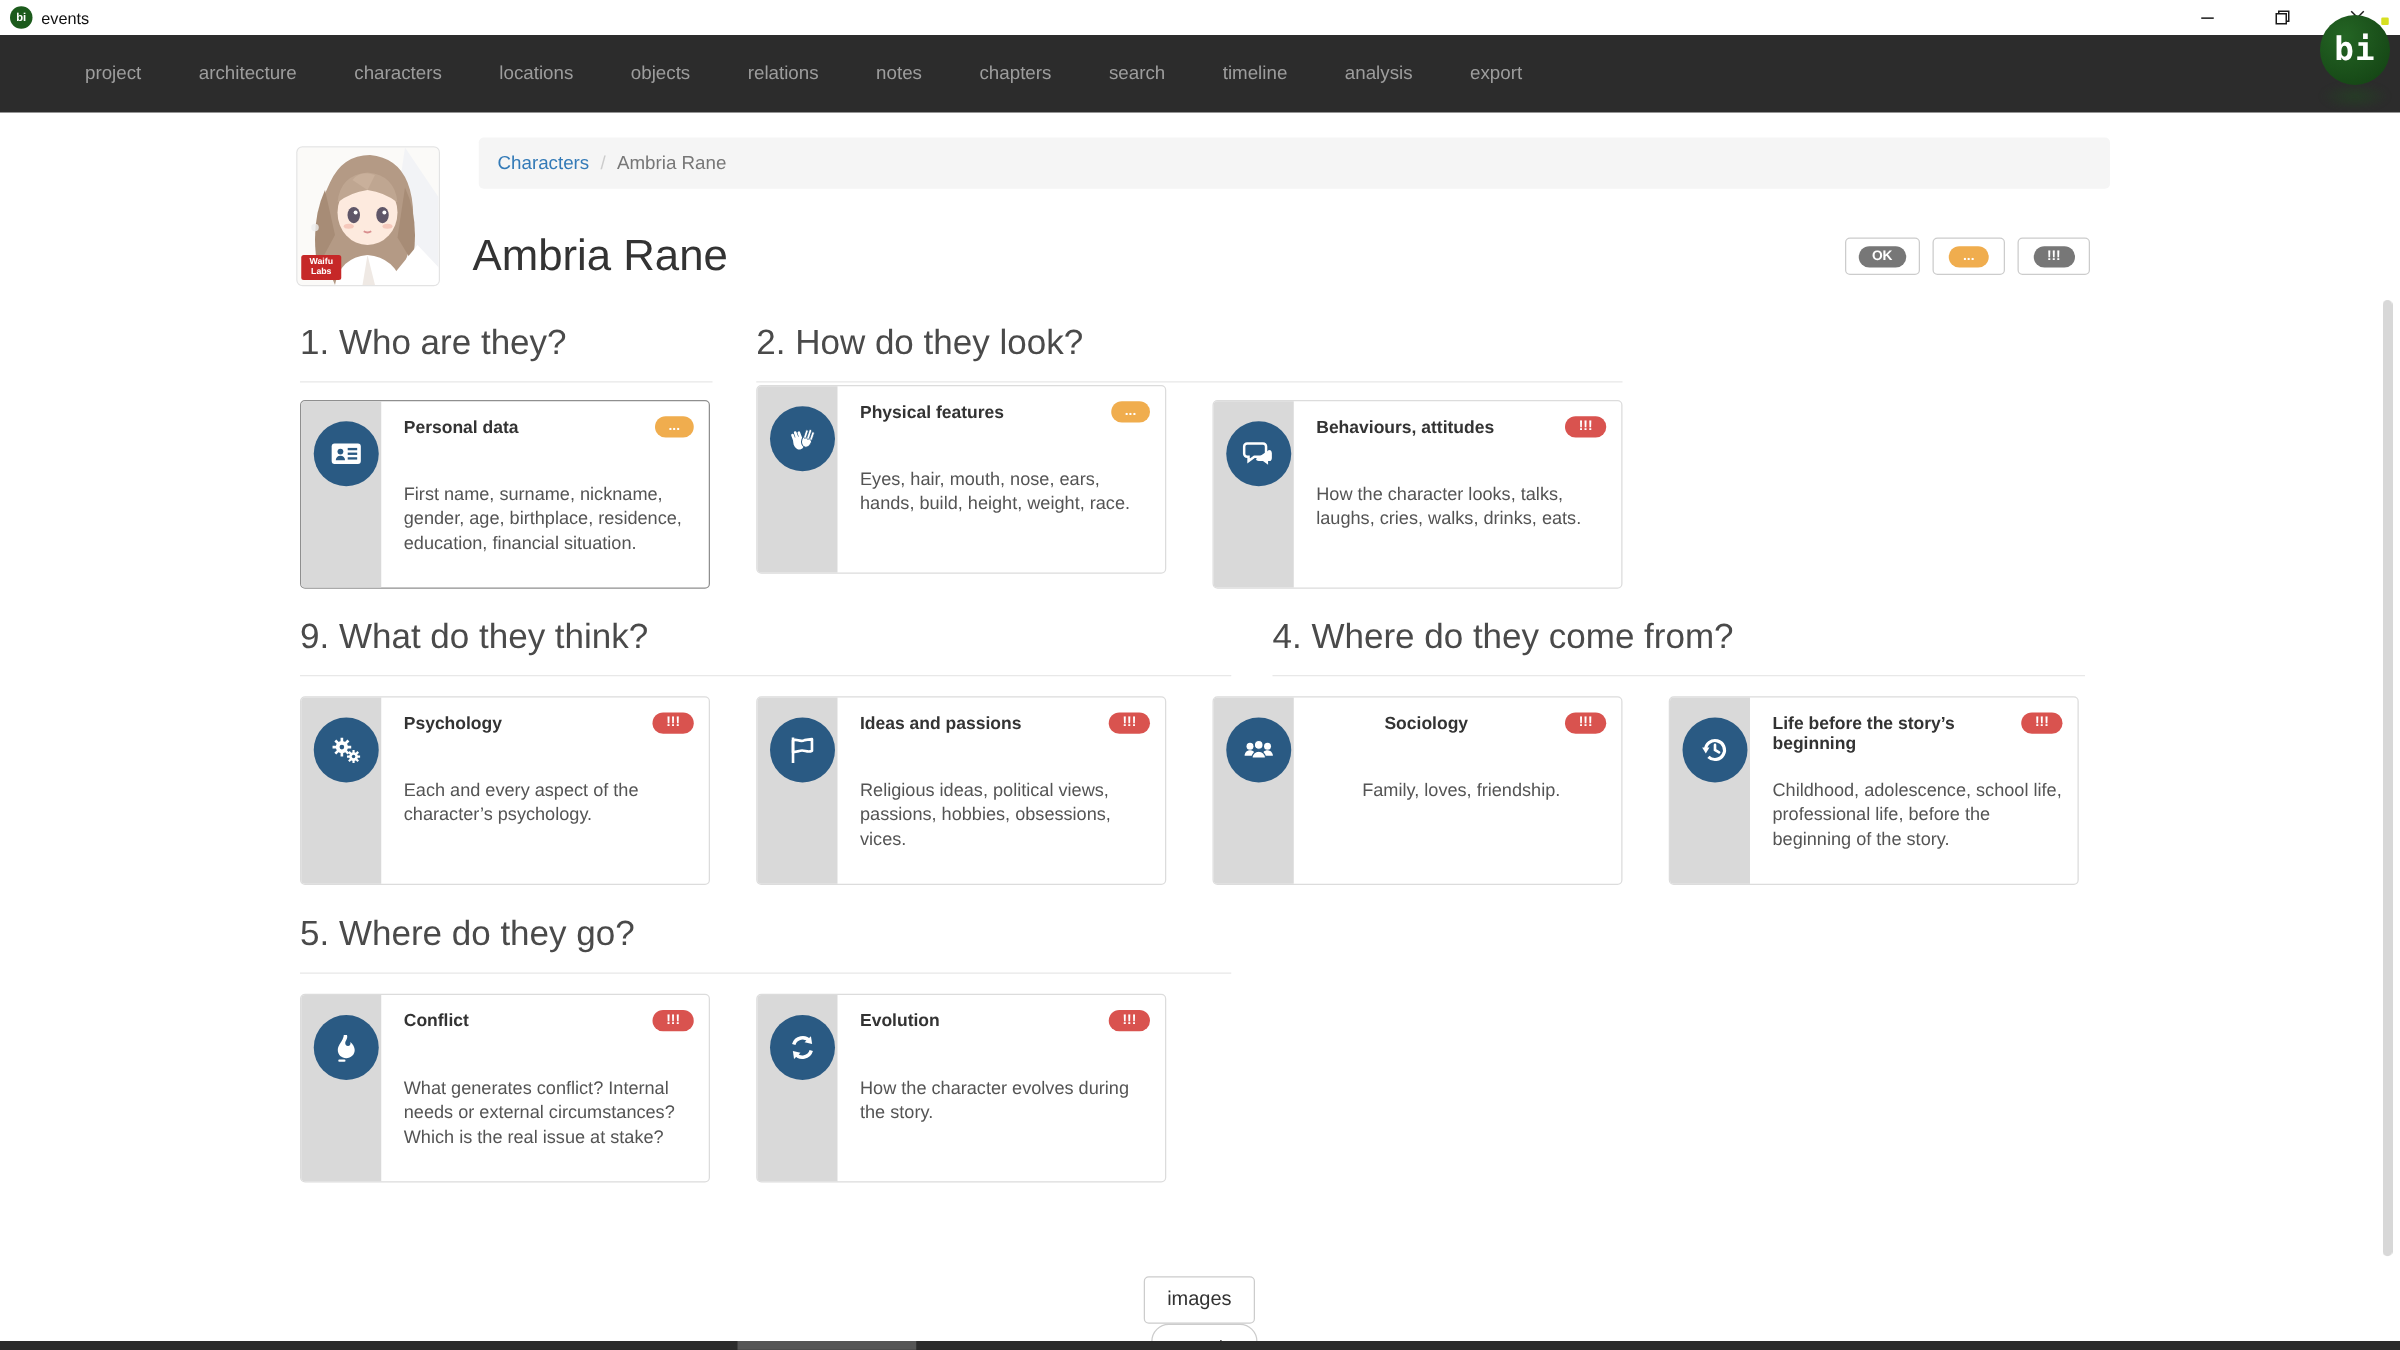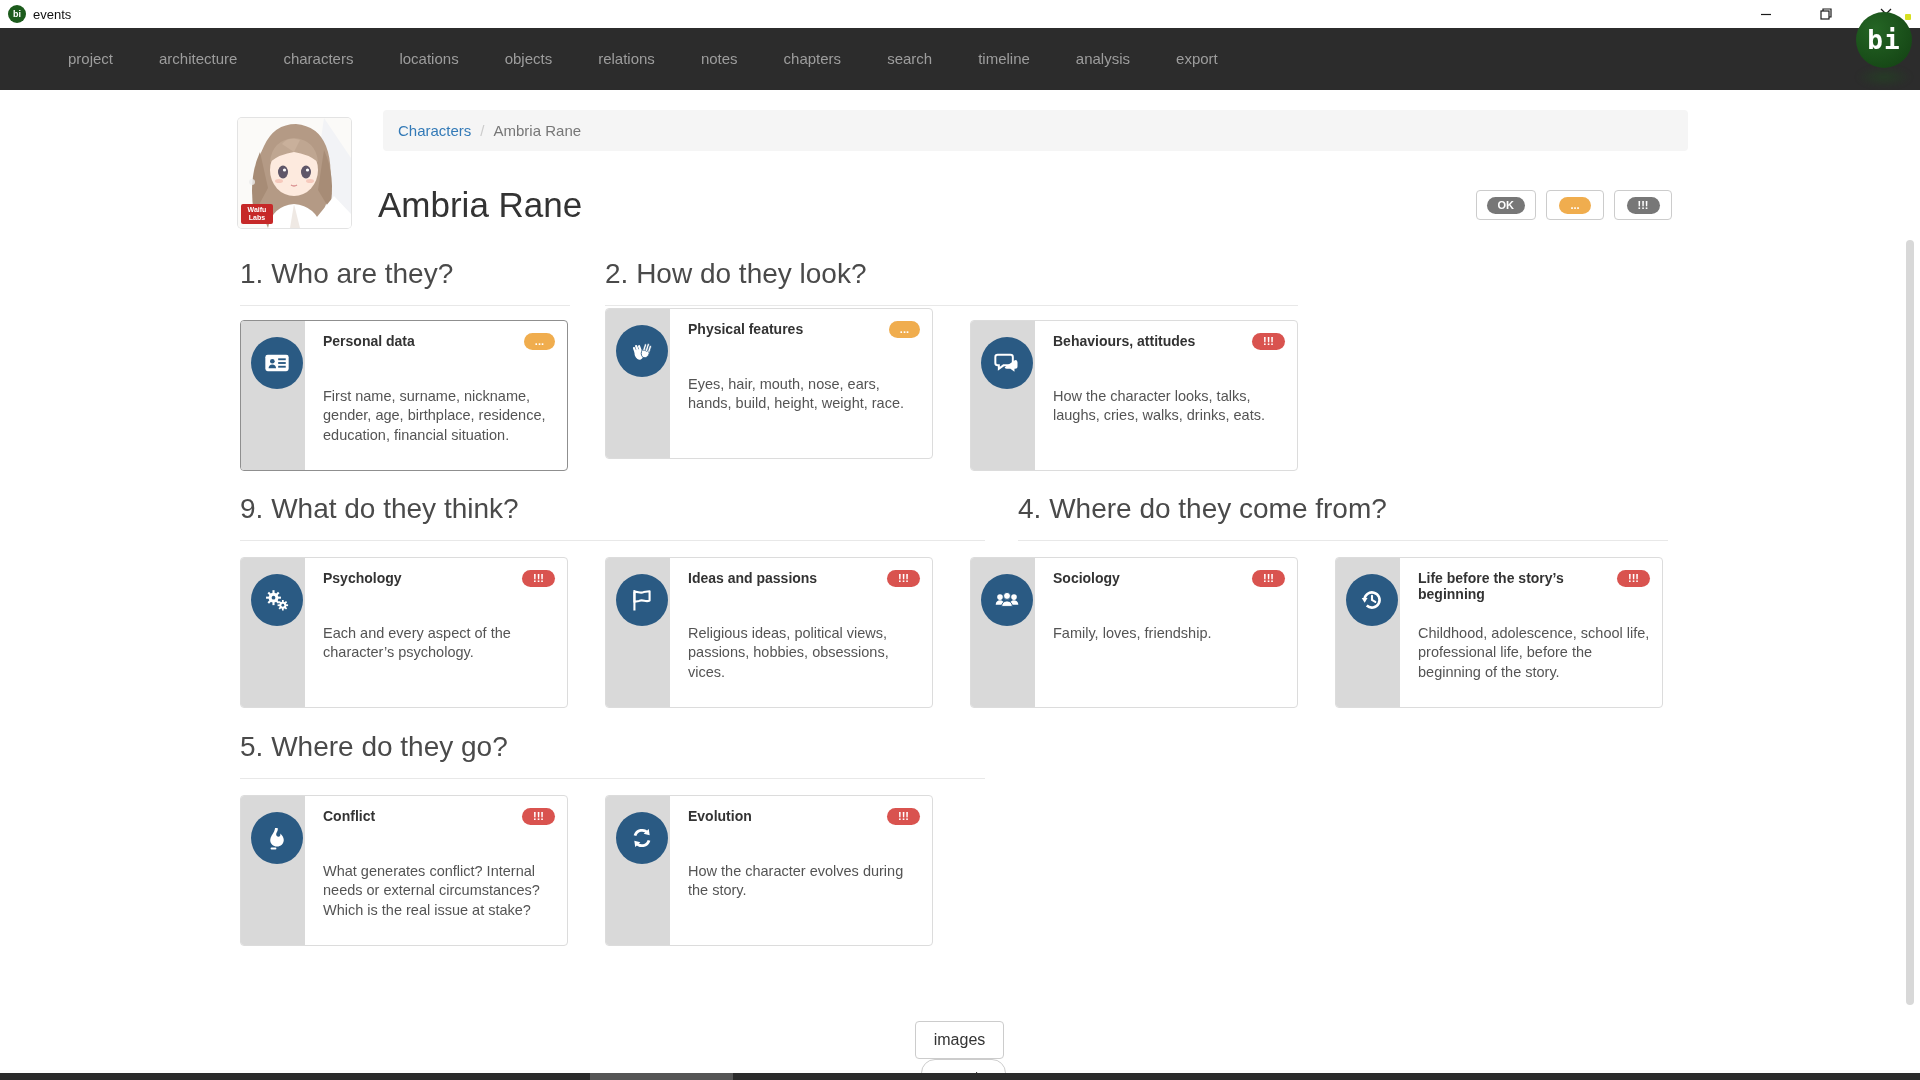--- a/index.html
+++ b/index.html
@@ -301,21 +301,21 @@
             <path d="M5.5 5.5 C8 3.8 10 7 13.5 5.2 L18.5 4.5 V12.5 C15 14.3 13 11 9.5 12.8 L5.5 13.5 Z" stroke-linejoin="round"></path>
           </svg>
       </div>
       <div class="card-body">
         <div class="card-title">Ideas and passions</div>
         <span class="pill card-pill" style="background: rgb(217, 83, 79);">!!!</span>
         <div class="card-desc">Religious ideas, political views, passions, hobbies, obsessions, vices.</div>
       </div>
     </div>
 
-    <div class="card" style="left:741px; top:299px;">
+    <div class="card" style="left:741px; top:299px;text-align:center;">
       <div class="strip"></div>
       <div class="icon-circle" style="background: rgb(42, 90, 131);">
         <svg width="28" height="28" viewBox="0 0 24 24" fill="#fff">
             <circle cx="6" cy="9.5" r="2.4"></circle>
             <path d="M2.3 16c0-2.3 1.7-3.8 3.7-3.8S9.7 13.7 9.7 16z"></path>
             <circle cx="18" cy="9.5" r="2.4"></circle>
             <path d="M14.3 16c0-2.3 1.7-3.8 3.7-3.8s3.7 1.5 3.7 3.8z"></path>
             <circle cx="12" cy="8.5" r="3" stroke="#2a5a83" stroke-width=".8"></circle>
             <path d="M7.4 17.5c0-2.9 2.1-4.7 4.6-4.7s4.6 1.8 4.6 4.7z" stroke="#2a5a83" stroke-width=".8"></path>
           </svg>

